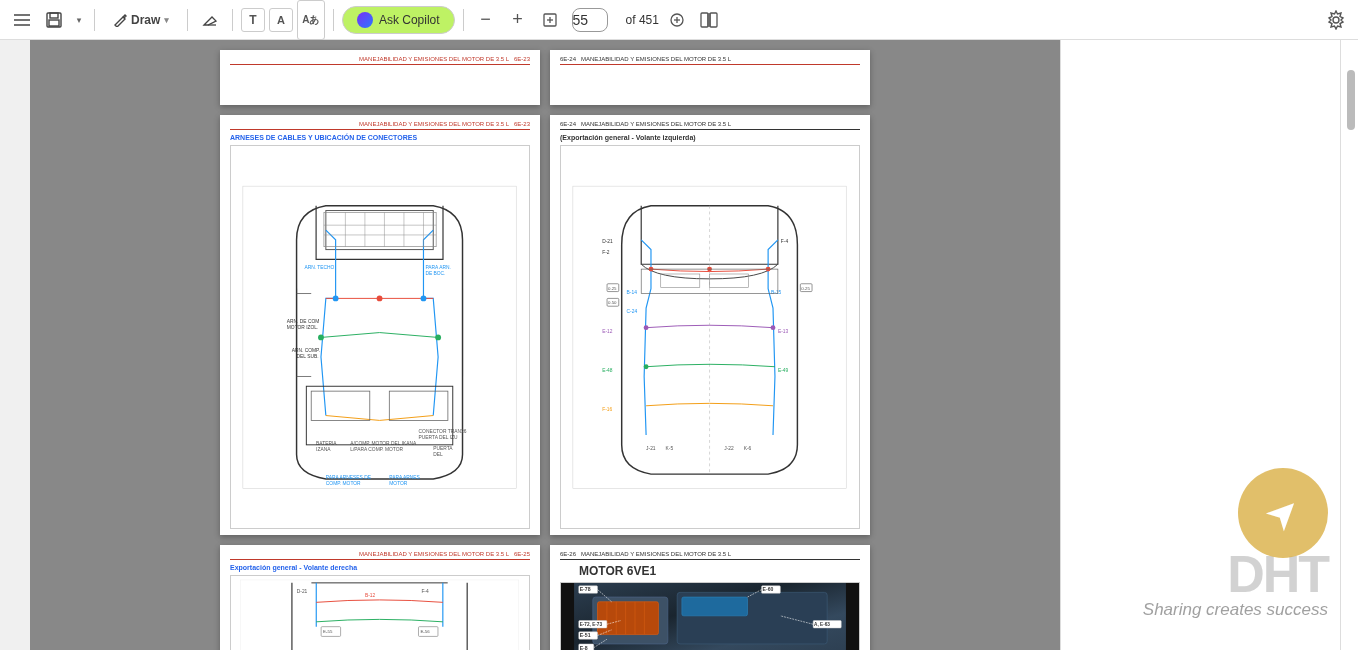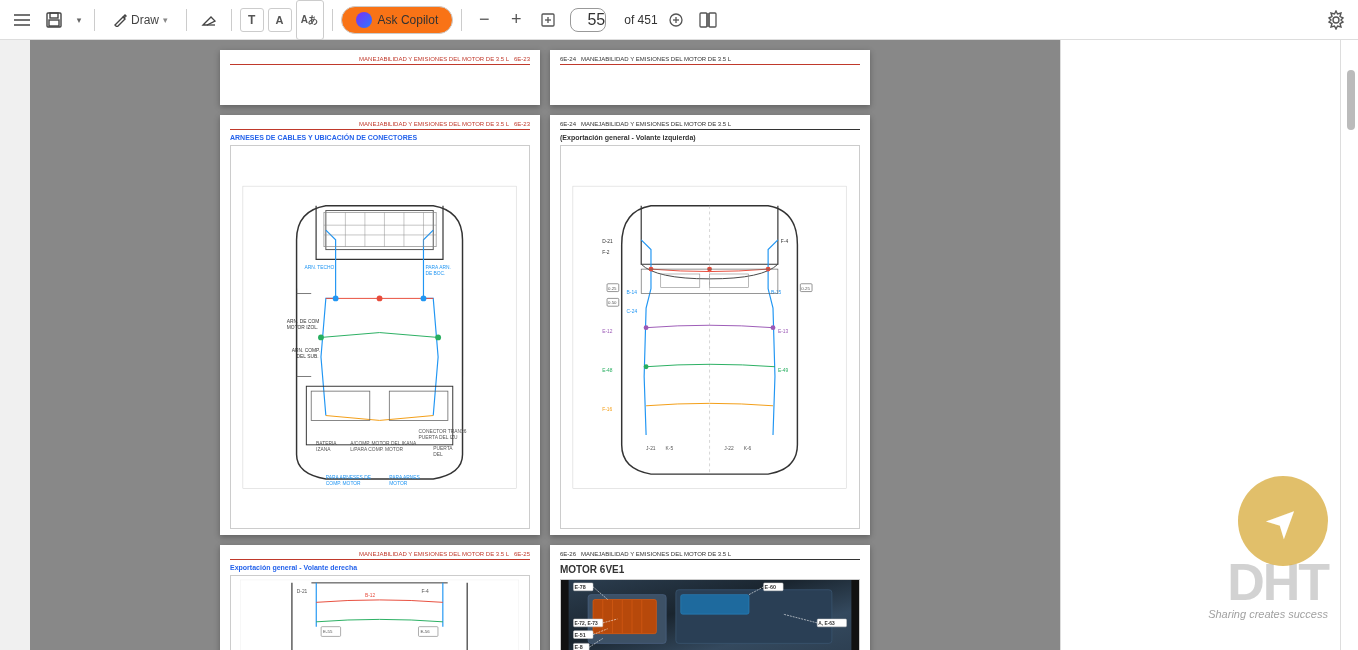--- a/index.html
+++ b/index.html
@@ -48,26 +48,27 @@
       height: 28px;
       padding: 0 10px;
       display: flex;
       align-items: center;
       gap: 4px;
       cursor: pointer;
       border-radius: 3px;
       color: #444;
       font-size: 12px;
       white-space: nowrap;
+      font-weight: bold;
     }
     .toolbar-btn .chevron { font-size: 9px; color: #888; }
     .ask-copilot-btn {
       height: 28px;
       padding: 0 14px;
-      background: #f97316;
+      background: #bef264;
       border: 1px solid #ccc;
       border-radius: 14px;
       display: flex;
       align-items: center;
       gap: 6px;
       cursor: pointer;
       font-size: 12px;
       color: #333;
     }
     .copilot-icon {
@@ -83,22 +84,22 @@
       display: flex;
       align-items: center;
       gap: 2px;
       margin-left: 4px;
     }
     .page-input {
       width: 36px;
       height: 24px;
       border: 1px solid #999;
       border-radius: 8px;
-      text-align: right;
-      font-size: 16px;
+      text-align: left;
+      font-size: 14px;
       color: #333;
     }
     .page-of {
       font-size: 12px;
       color: #333;
       margin-left: 16px;
     }
 
     .spacer { flex: 1; }
 
@@ -187,21 +188,21 @@
     }
     .watermark-text-dht {
       font-size: 52px;
       font-weight: 900;
       color: rgba(180,180,180,0.6);
       letter-spacing: -2px;
       line-height: 1;
       margin-top: -10px;
     }
     .watermark-tagline {
-      font-size: 11px;
+      font-size: 17px;
       color: rgba(120,120,120,0.7);
       font-style: italic;
     }
 
     
     .page-row {
       display: flex;
       gap: 10px;
       justify-content: center;
       width: 100%;
@@ -581,21 +582,21 @@
               <text x="87" y="57" font-size="4.5" fill="#555">E-55</text>
               <text x="187" y="57" font-size="4.5" fill="#555">E-56</text>
             </svg>
           </div>
         </div>
       </div>
 
       <div class="page-tile page-tile-bottom">
         <div class="page-content">
           <div class="page-header-text" style="color:#333; text-align:left; border-color:#333;">6E-26 &nbsp; MANEJABILIDAD Y EMISIONES DEL MOTOR DE 3.5 L</div>
-          <div class="page-section-title" style="color:#333; font-size:10px;">MOTOR 6VE1</div>
+          <div class="page-section-title" style="color:#333; font-size:12px;margin-left:19px;">MOTOR 6VE1</div>
 
           <div class="diagram-area" style="height:70px; background:#111; position:relative; overflow:hidden;">
 
             <svg width="100%" height="100%" viewBox="0 0 290 80" xmlns="http://www.w3.org/2000/svg">
 
               <defs>
                 <linearGradient id="engGrad" x1="0%" y1="0%" x2="100%" y2="100%">
                   <stop offset="0%" style="stop-color:#2c3e50"></stop>
                   <stop offset="40%" style="stop-color:#1a252f"></stop>
                   <stop offset="70%" style="stop-color:#34495e"></stop>

